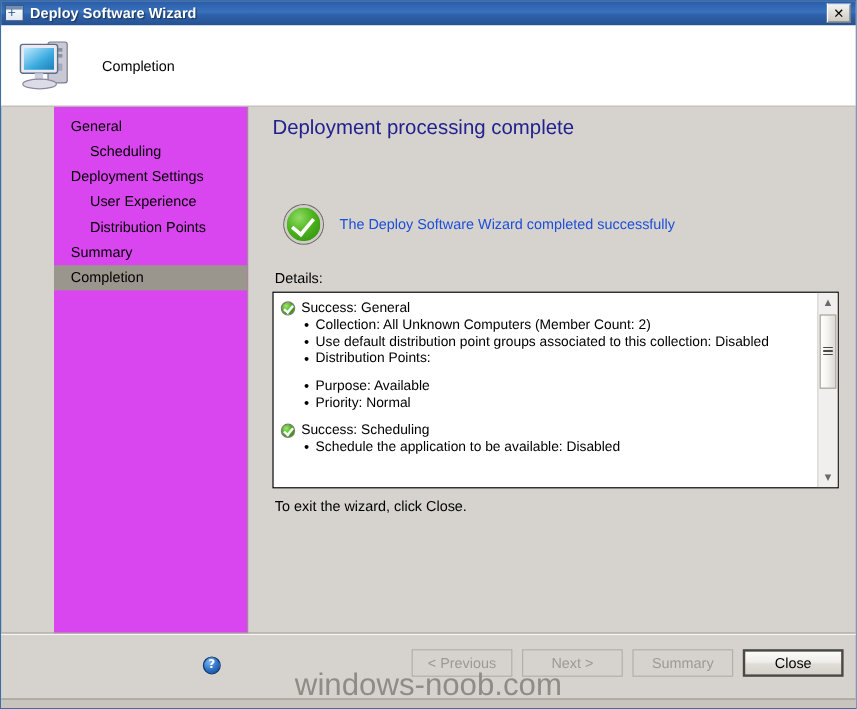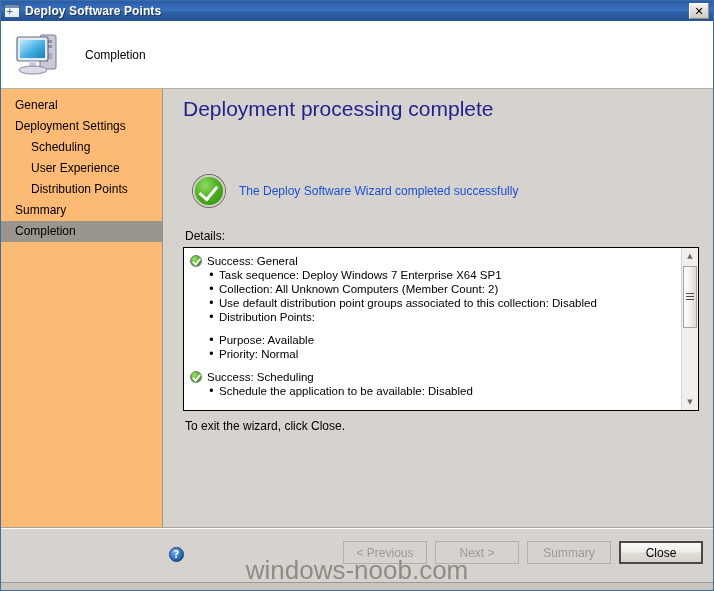--- a/index.html
+++ b/index.html
@@ -87,25 +87,26 @@
     margin-left: 14px;
   }
 
   
   .body {
     display: flex;
     height: 440px;
   }
   .sidebar {
     width: 162px;
-    background: #fdba74;
+    background: #d946ef;
     border-right: 1px solid #9b968e;
     padding-top: 6px;
     box-sizing: border-box;
     flex: none;
+    margin-left: 44px;
   }
   .nav-item {
     font-size: 12px;
     color: #000000;
     padding: 3px 0 3px 14px;
     line-height: 15px;
     white-space: nowrap;
   }
   .nav-item.indent { padding-left: 30px; }
   .nav-item.active {
@@ -115,21 +116,21 @@
 
   .content {
     flex: 1;
     background: #d6d3ce;
     position: relative;
     padding: 0 14px 0 20px;
     box-sizing: border-box;
   }
   .page-heading {
     color: #22228f;
-    font-size: 21px;
+    font-size: 17px;
     padding-top: 8px;
     margin-bottom: 0;
   }
   .success-row {
     display: flex; align-items: center;
     margin-top: 54px;
     padding-left: 10px;
   }
   .check-badge {
     width: 32px; height: 32px; flex: none;
@@ -321,21 +322,21 @@
     border-top: 1px solid #9e9a93;
   }
 </style>
 </head>
 <body>
 
 <div class="window">
 
   <div class="titlebar">
     <div class="title-icon"></div>
-    <div class="title-text">Deploy Software Points</div>
+    <div class="title-text">Deploy Software Wizard</div>
     <div class="title-close">✕</div>
   </div>
 
   <div class="header">
     <div class="header-icon">
       <svg width="58" height="52" viewBox="0 0 58 52">
         <rect x="27" y="6" width="16" height="34" rx="2" fill="#c9c9d6" stroke="#7a7a8c" stroke-width="1"></rect>
         <rect x="31" y="11" width="8" height="3" fill="#8f8fa3"></rect>
         <rect x="31" y="16" width="8" height="3" fill="#8f8fa3"></rect>
         <rect x="31" y="24" width="8" height="6" fill="#a8a8bb"></rect>
@@ -353,22 +354,22 @@
         <ellipse cx="20" cy="41" rx="14" ry="4" fill="#dcdce8" stroke="#8a8a9c" stroke-width="1"></ellipse>
       </svg>
     </div>
     <div class="header-title">Completion</div>
   </div>
 
   <div class="body">
 
     <div class="sidebar">
       <div class="nav-item">General</div>
+      <div class="nav-item indent">Scheduling</div>
       <div class="nav-item">Deployment Settings</div>
-      <div class="nav-item indent">Scheduling</div>
       <div class="nav-item indent">User Experience</div>
       <div class="nav-item indent">Distribution Points</div>
       <div class="nav-item">Summary</div>
       <div class="nav-item active">Completion</div>
     </div>
 
     <div class="content">
       <div class="page-heading">Deployment processing complete</div>
 
       <div class="success-row">
@@ -380,21 +381,20 @@
 
       <div class="listbox">
         <div class="list-inner">
 
           <div class="group">
             <div class="group-head">
               <span class="mini-check"></span>
               <span>Success: General</span>
             </div>
             <ul class="bullets">
-              <li>Task sequence: Deploy Windows 7 Enterprise X64 SP1</li>
               <li>Collection: All Unknown Computers (Member Count: 2)</li>
               <li>Use default distribution point groups associated to this collection: Disabled</li>
               <li>Distribution Points:</li>
             </ul>
           </div>
 
           <div class="group">
             <ul class="bullets">
               <li>Purpose: Available</li>
               <li>Priority: Normal</li>

